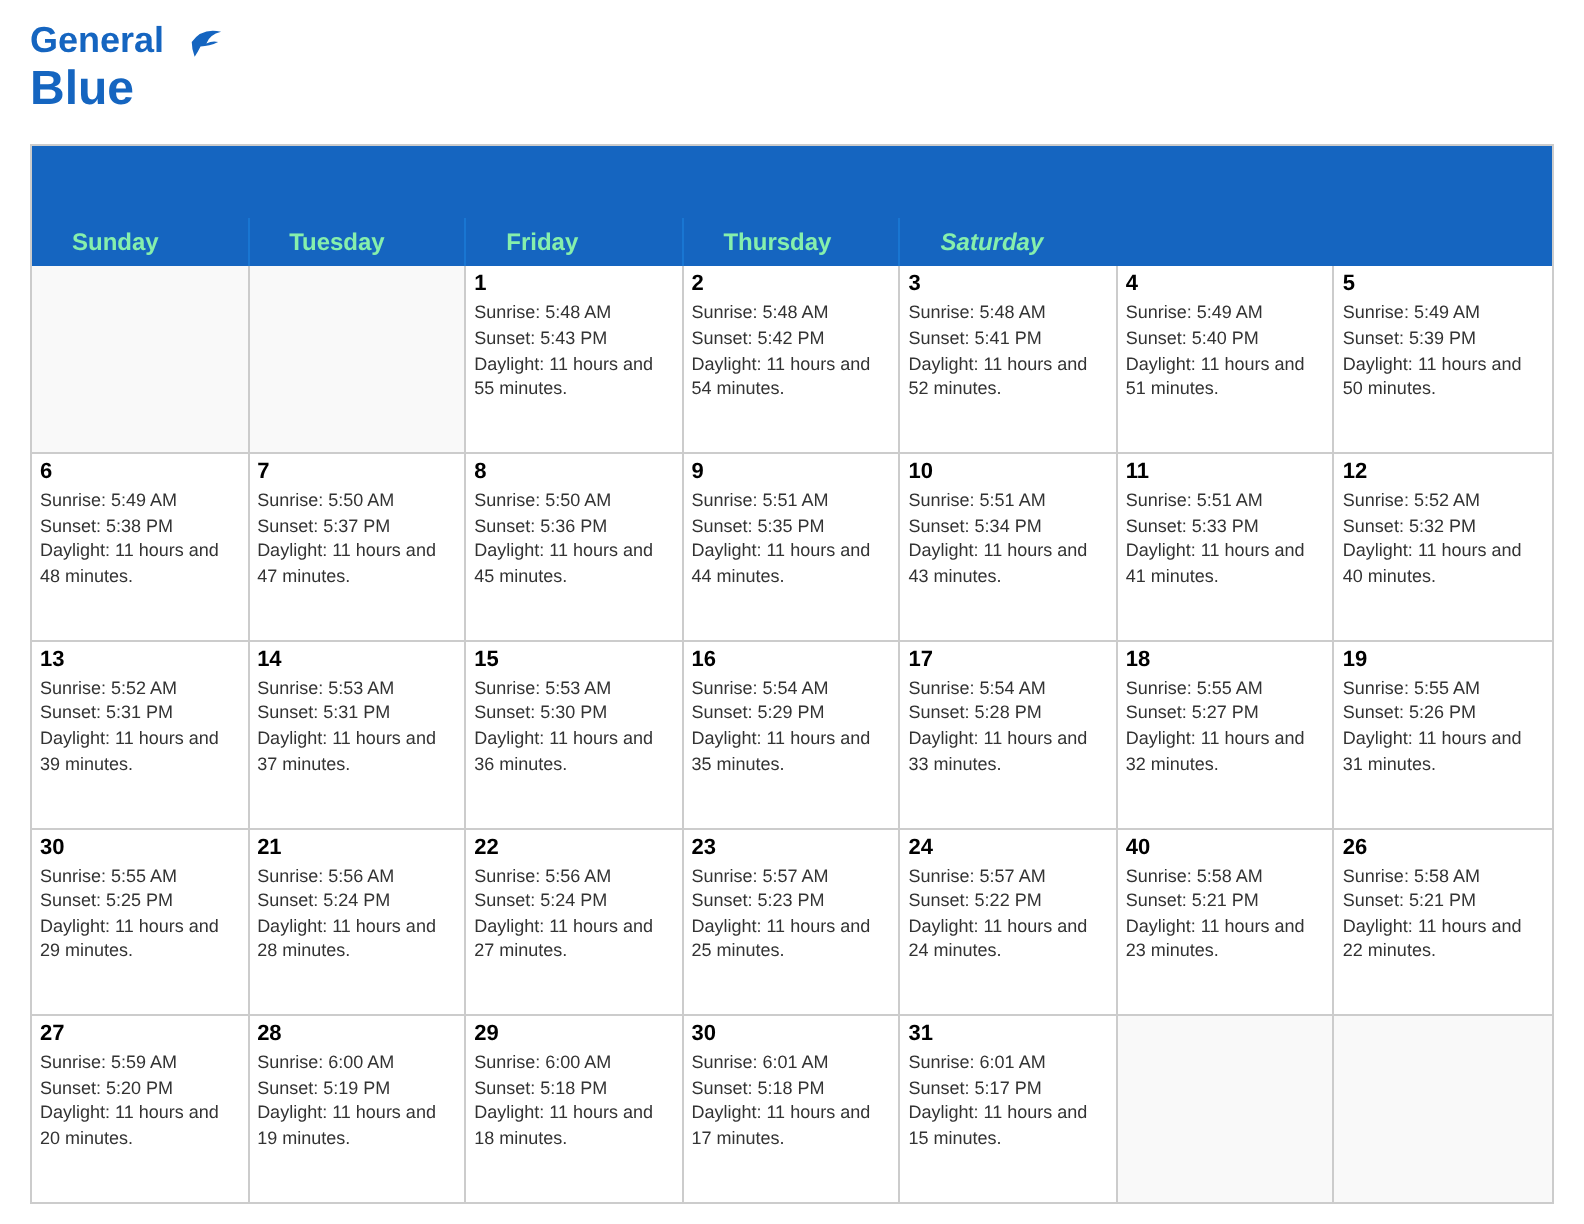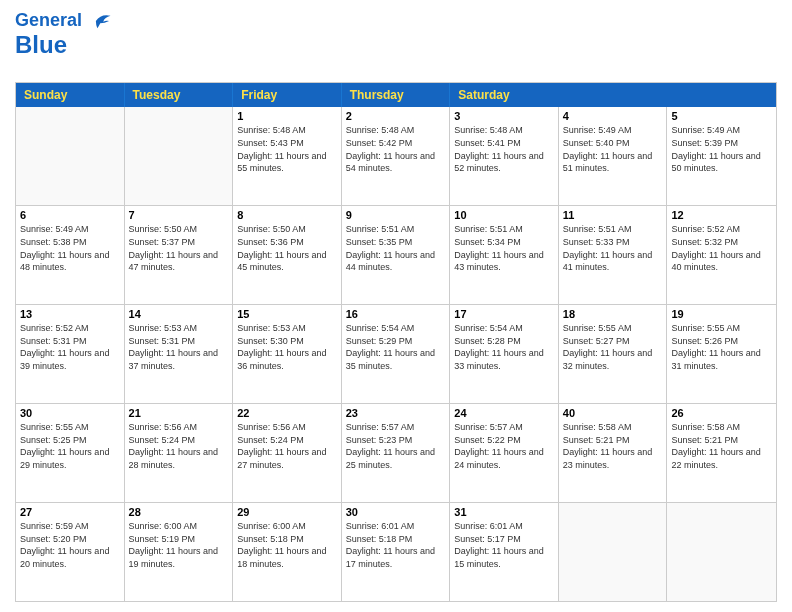--- a/index.html
+++ b/index.html
@@ -14,21 +14,21 @@
       width: 792px;
       height: 612px;
       padding: 10px 15px;
       display: flex;
       flex-direction: column;
     }
     .header {
       display: flex;
       justify-content: space-between;
       align-items: flex-start;
-      margin-bottom: 24px;
+      margin-bottom: 14px;
     }
     .logo {
       display: flex;
       align-items: center;
     }
     .logo-icon {
       width: 28px;
       height: 28px;
       margin-left: 3px;
     }
@@ -49,28 +49,29 @@
       display: flex;
       flex-direction: column;
       border: 1px solid #ccc;
     }
     .cal-header {
       display: grid;
       grid-template-columns: repeat(7, 1fr);
       background: #1565c0;
     }
     .cal-header-cell {
-      color: #fde047;
+      color: #86efac;
       font-size: 12px;
       font-weight: bold;
-      padding: 5px 8px;
+      padding: 5px 20px;
       text-align: left;
       border-right: 1px solid #1976d2;
-    }
-    .cal-header-cell:last-child { border-right: none; }
+      margin-top: 36px;
+    }
+    .cal-header-cell:last-child { border-right: none; font-style: italic; }
     .cal-body {
       display: flex;
       flex-direction: column;
       flex: 1;
     }
     .cal-row {
       display: grid;
       grid-template-columns: repeat(7, 1fr);
       flex: 1;
       border-bottom: 1px solid #ccc;

